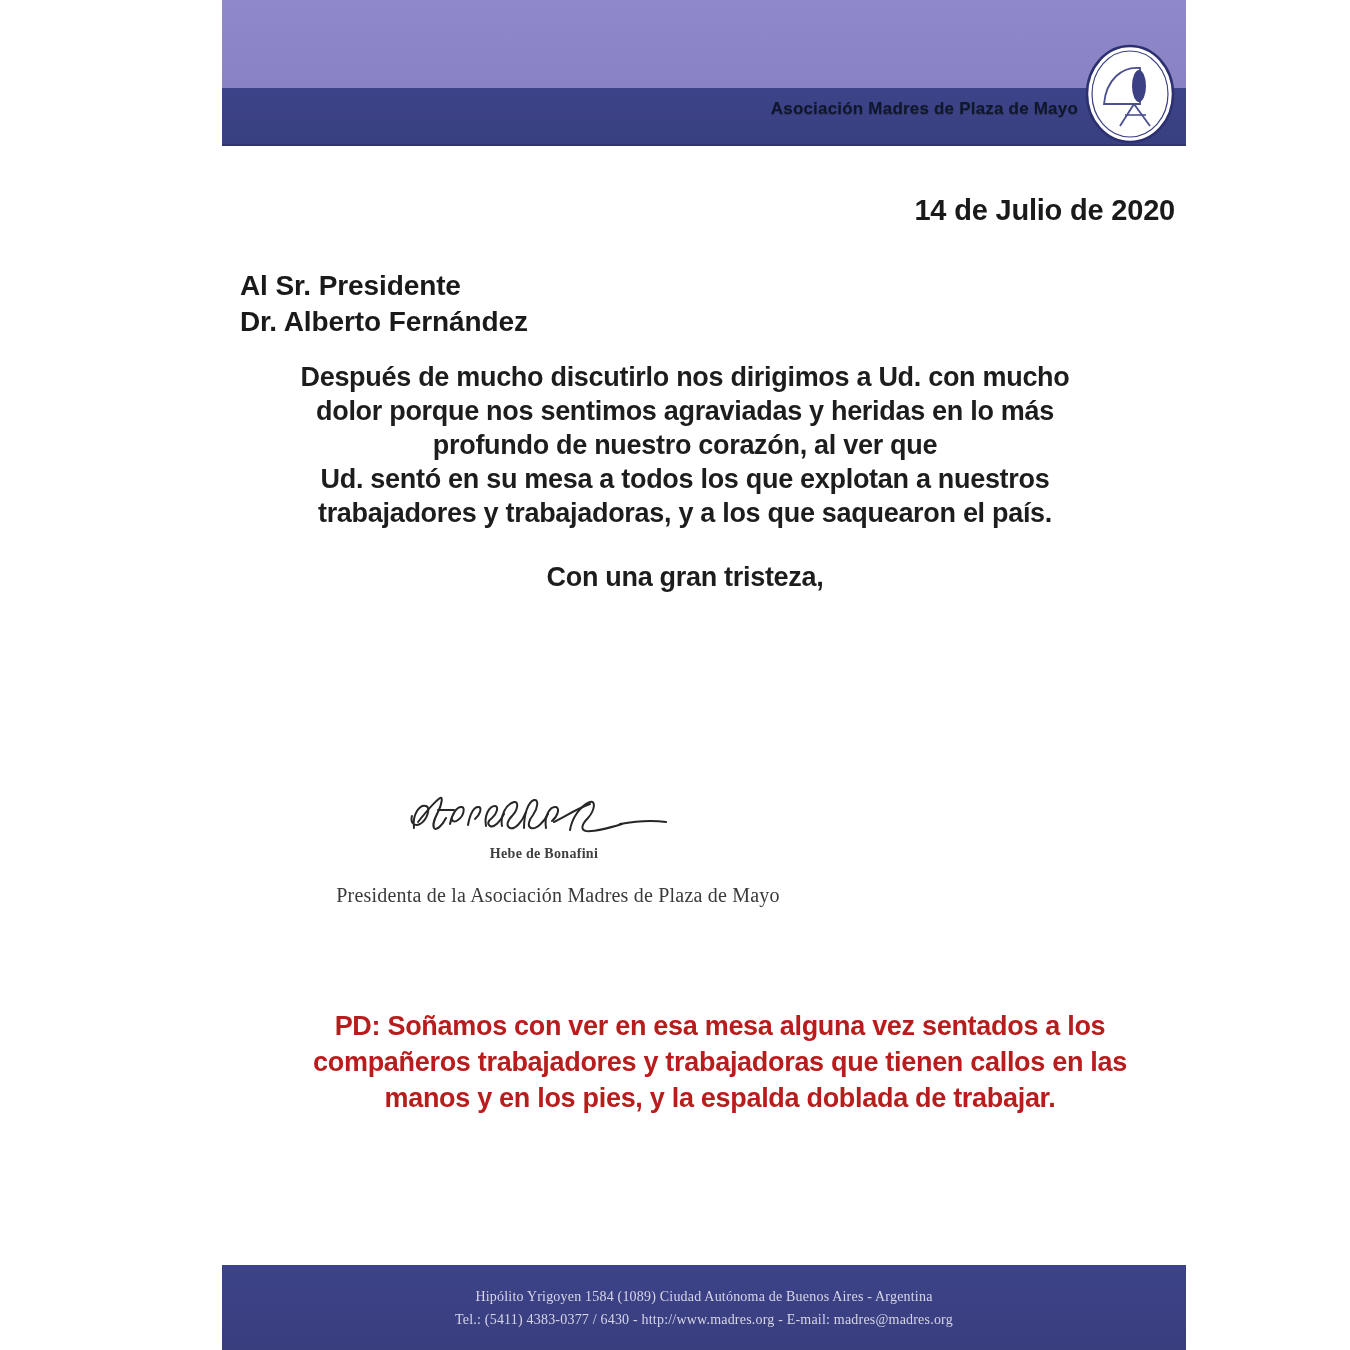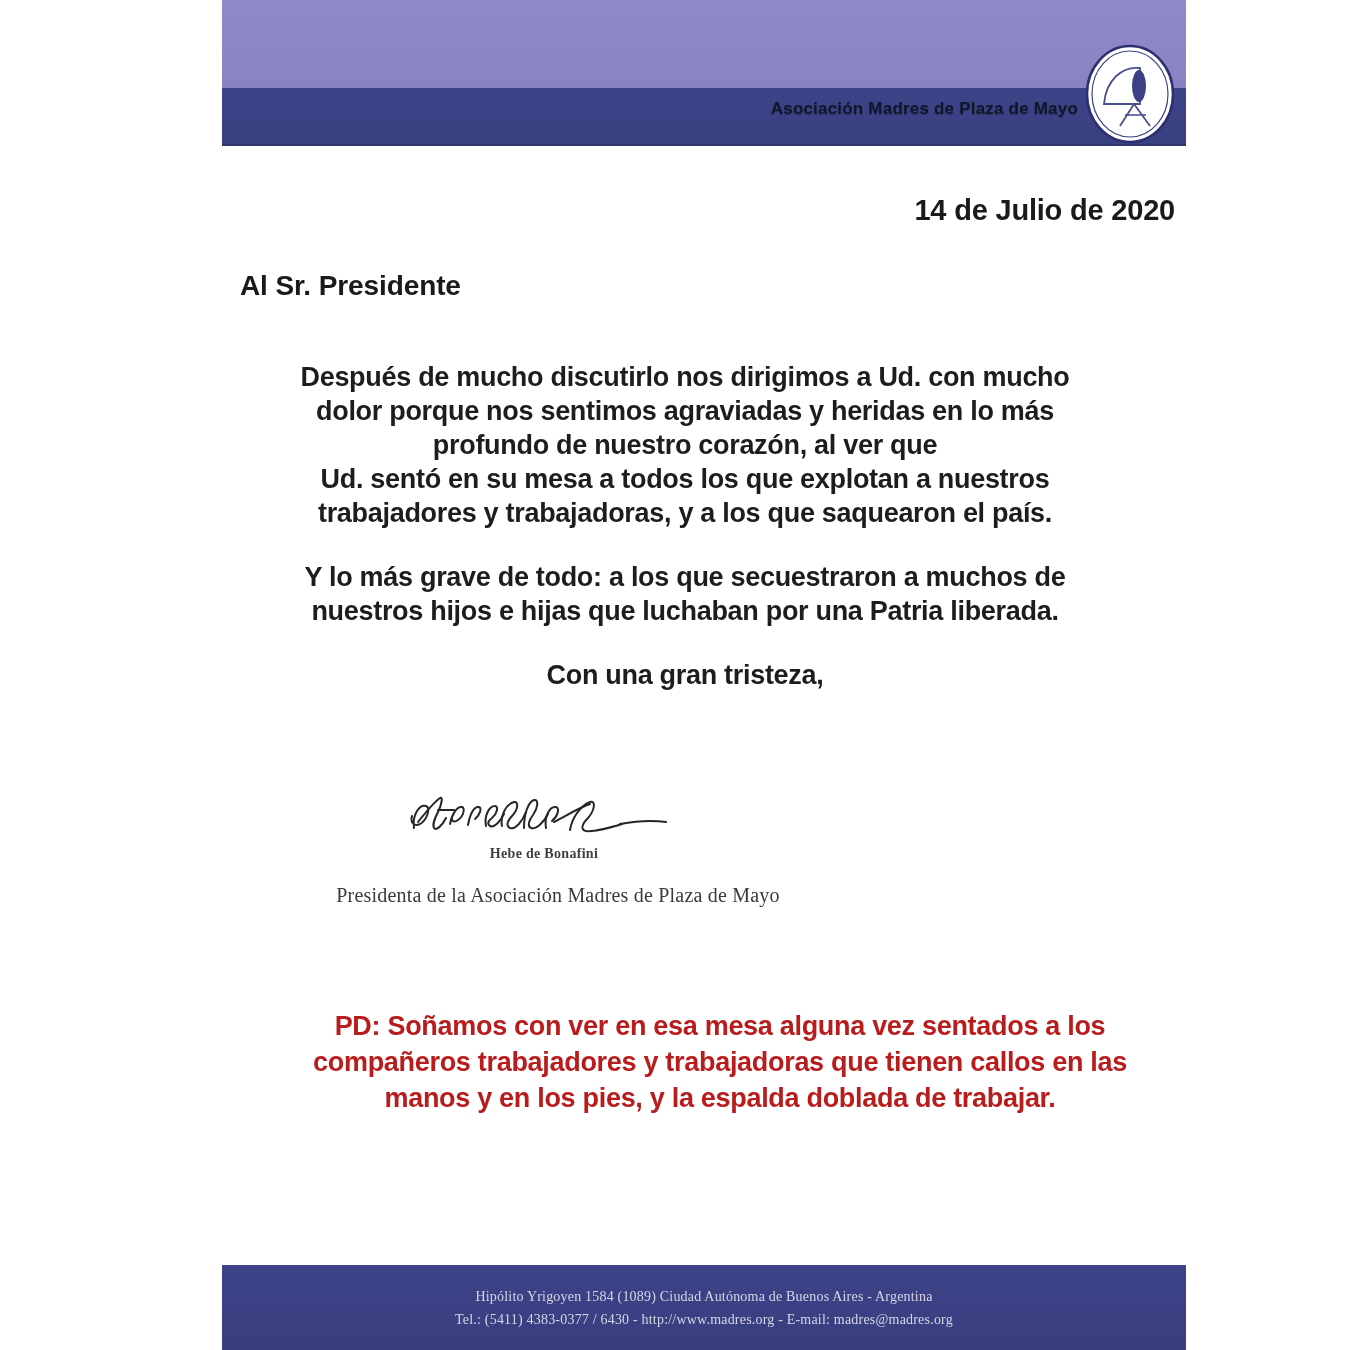--- a/index.html
+++ b/index.html
@@ -223,36 +223,33 @@
       </svg>
     </div>
   </div>
 
   <div class="letter">
 
     <div class="date-line">14 de Julio de 2020</div>
 
     <div class="addressee">
       <div>Al Sr. Presidente</div>
+      <div>Dr. Alberto Fernández</div>
     </div>
 
     <div class="body-block">
 
       <div class="para tight">
         <div>Después de mucho discutirlo nos dirigimos a Ud. con mucho</div>
         <div>dolor porque nos sentimos agraviadas y heridas en lo más</div>
         <div>profundo de nuestro corazón, al ver que</div>
         <div>Ud. sentó en su mesa a todos los que explotan a nuestros</div>
         <div>trabajadores y trabajadoras, y a los que saquearon el país.</div>
       </div>
 
-      <div class="para tight">
-        <div>Y lo más grave de todo: a los que secuestraron a muchos de</div>
-        <div>nuestros hijos e hijas que luchaban por una Patria liberada.</div>
-      </div>
 
       <div class="para closing">
         <div>Con una gran tristeza,</div>
       </div>
 
     </div>
 
     <div class="signature-block">
       <svg class="sig-mark" viewBox="0 0 300 56" aria-hidden="true">
         <g fill="none" stroke="#262626" stroke-width="2" stroke-linecap="round" stroke-linejoin="round">

